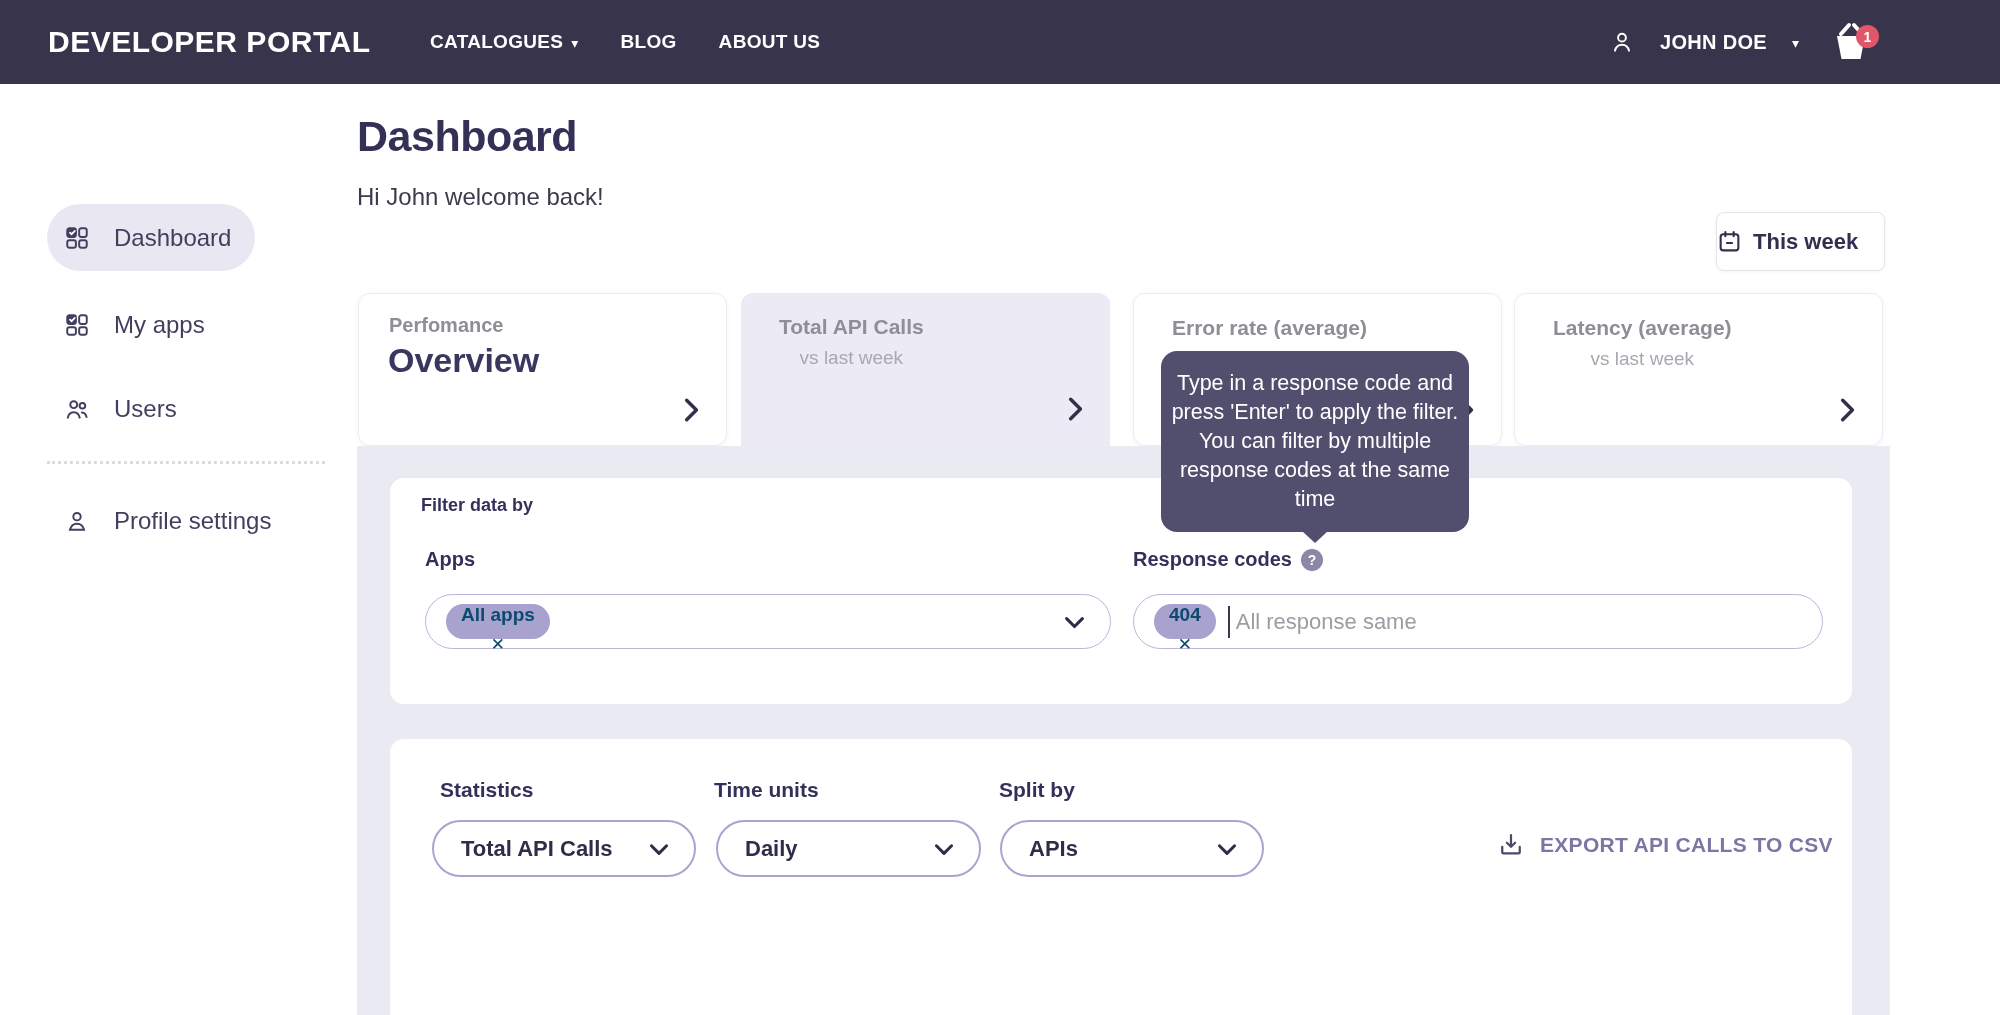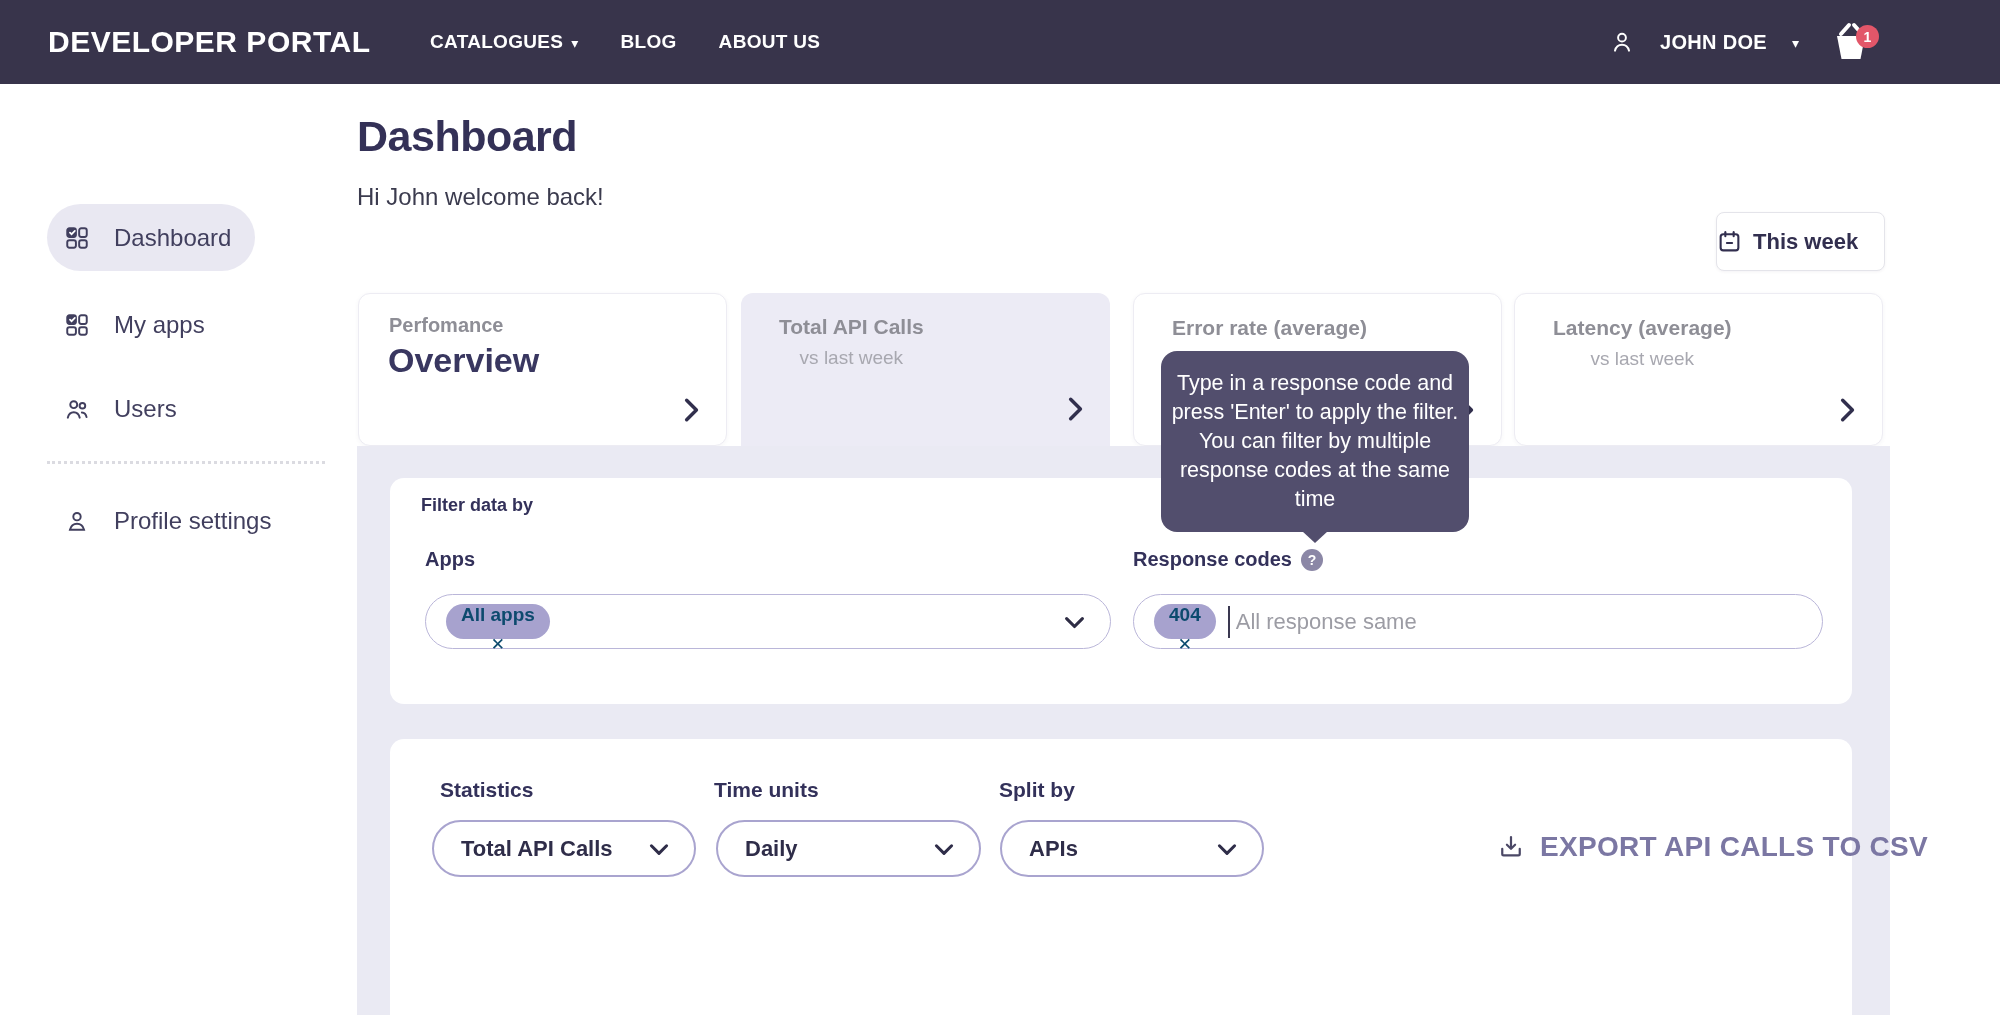--- a/index.html
+++ b/index.html
@@ -68,21 +68,21 @@
     font-size:21.5px;line-height:29px;z-index:20;}
   .tooltip .arrow{position:absolute;left:50%;bottom:-11px;margin-left:-13px;width:0;height:0;
     border-left:13px solid transparent;border-right:13px solid transparent;border-top:12px solid #524E6D;}
   
   .stats-card{position:absolute;left:390px;top:739px;width:1462px;height:300px;background:#fff;border-radius:14px;}
   .ctrl-label{position:absolute;top:39px;font-size:21px;font-weight:700;color:#33315A;}
   .dropdown{position:absolute;top:81px;height:57px;background:#fff;border:2px solid #A9A4CF;border-radius:29px;
     box-sizing:border-box;display:flex;align-items:center;padding-left:27px;cursor:pointer;}
   .dropdown span{font-size:22px;font-weight:700;color:#2F2D49;}
   .export{position:absolute;left:1107px;top:92px;display:flex;align-items:center;gap:15px;cursor:pointer;}
-  .export span{font-size:28px;font-weight:800;color:#7B77A3;letter-spacing:.3px;white-space:nowrap;}
+  .export span{font-size:21px;font-weight:800;color:#7B77A3;letter-spacing:.3px;white-space:nowrap;}
   svg{display:block;}
 </style>
 </head>
 <body>
 
 <div class="navbar">
   <div class="brand">DEVELOPER PORTAL</div>
   <div class="nav-menu">
     <div class="nav-item">
       <span>CATALOGUES</span>

